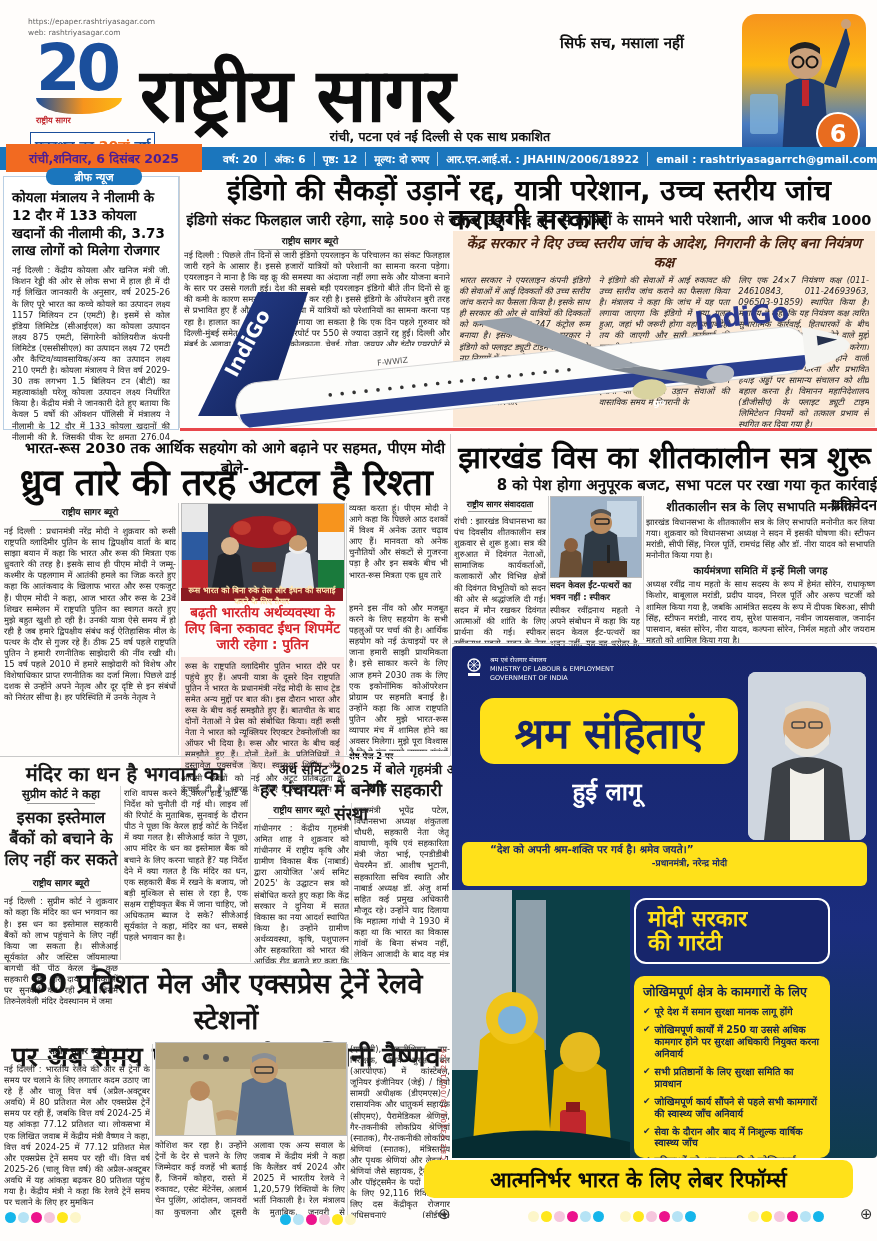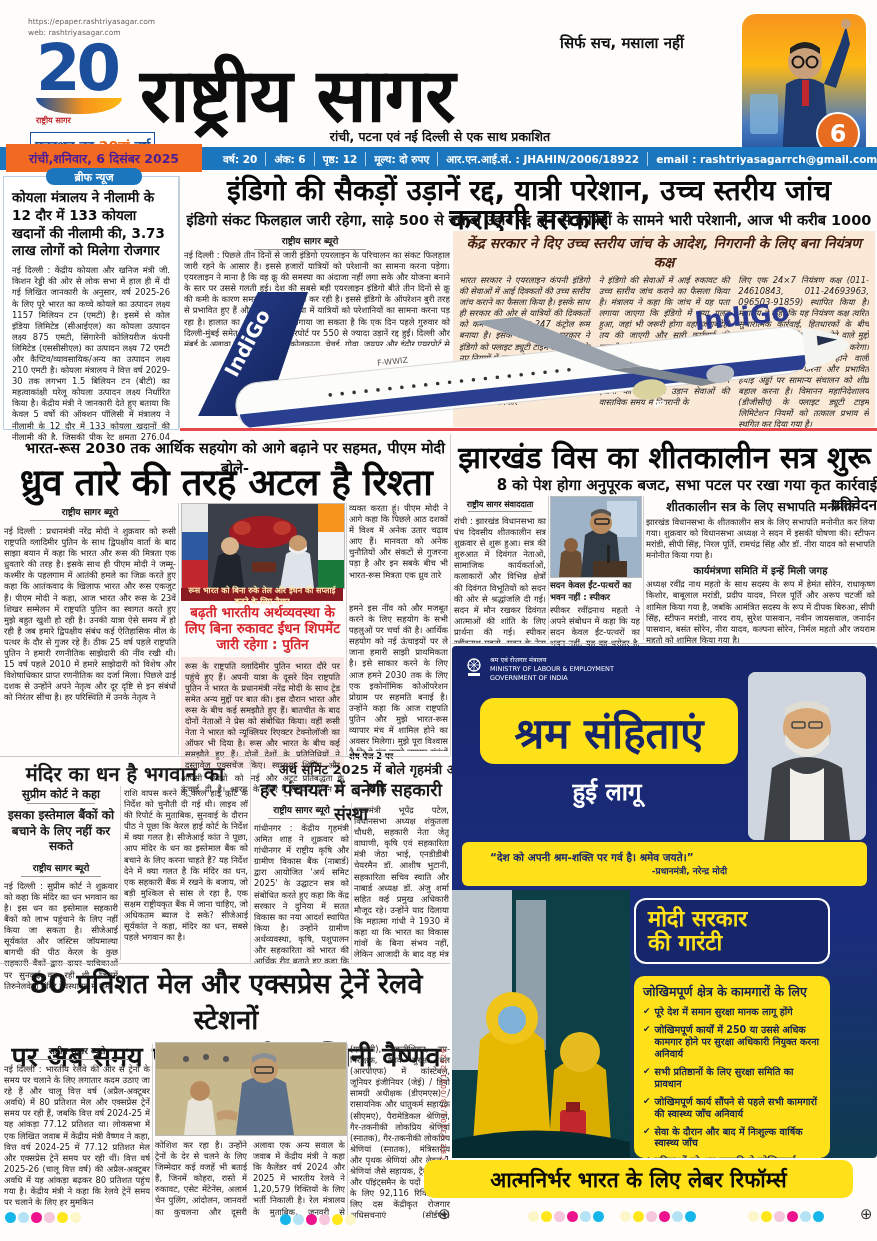--- a/index.html
+++ b/index.html
@@ -49,21 +49,21 @@
   .red-head{font-size:13.5px;font-weight:900;color:#d6252b;text-align:center;line-height:1.2;}
   .more{font-weight:bold;color:#000;}
   
   .asm-head{font-size:30px;font-weight:900;text-align:center;color:#0a0a0a;}
   .asm-sub{font-size:15px;font-weight:700;text-align:right;color:#101010;}
   .box-h1{font-size:12.5px;font-weight:900;text-align:center;}
   .box-h2{font-size:10px;font-weight:900;text-align:center;}
   
   .t-head{font-size:20px;font-weight:900;text-align:center;}
   .t-sub1{font-size:11.5px;font-weight:900;text-align:center;}
-  .t-sub2{font-size:12px;font-weight:900;text-align:center;line-height:1.3;}
+  .t-sub2{font-size:16px;font-weight:900;text-align:center;line-height:1.3;}
   .s-kicker{font-size:13px;font-weight:900;text-align:center;}
   .s-head{font-size:17.5px;font-weight:900;text-align:center;}
   
   .rail-head{font-size:27px;font-weight:900;text-align:center;line-height:1.35;color:#141414;}
   
   .ad{background:linear-gradient(180deg,#17256b 0%,#1b2d7e 55%,#0f3c4e 100%);border-radius:4px;}
   .ad-ministry{color:#fff;font-size:6.5px;line-height:1.35;}
   .ad-pill{background:#ffe11a;border-radius:14px;color:#17256b;font-weight:900;font-size:42px;
            display:flex;align-items:center;justify-content:center;}
   .ad-sub{color:#fff;font-size:24px;font-weight:900;text-align:center;}
@@ -364,21 +364,21 @@
         <path d="M42 96 Q59 108 76 96 L76 168 L42 168 Z" fill="#f2f0ea"></path>
         <circle cx="59" cy="56" r="24" fill="#d9a877"></circle>
         <path d="M37 62 Q59 92 81 62 L81 72 Q59 98 37 72 Z" fill="#e8e6e0"></path>
         <path d="M37 44 Q59 28 81 44 L81 36 Q59 22 37 36 Z" fill="#dfdcd4"></path>
         <rect x="44" y="50" width="13" height="6" rx="2" fill="none" stroke="#444" stroke-width="1.5"></rect>
         <rect x="61" y="50" width="13" height="6" rx="2" fill="none" stroke="#444" stroke-width="1.5"></rect>
       </svg>
     </div>
 
     <div class="abs ad-quoteband" style="left:10px;top:196px;width:405px;height:44px;">
-      <div class="ad-quote" style="padding:8px 130px 0 28px;">“देश को अपनी श्रम-शक्ति पर गर्व है। श्रमेव जयते।”</div>
+      <div class="ad-quote" style="padding:0 130px 0 28px;">“देश को अपनी श्रम-शक्ति पर गर्व है। श्रमेव जयते।”</div>
       <div class="ad-quote-by" style="padding-right:140px;">-प्रधानमंत्री, नरेन्द्र मोदी</div>
     </div>
 
     <div class="abs" style="left:0;top:244px;width:178px;height:268px;overflow:hidden;">
       <svg width="178" height="268" viewBox="0 0 178 268">
         <rect width="178" height="268" fill="#0c3f46"></rect>
         <rect x="0" y="0" width="60" height="180" fill="#b9c4cc"></rect>
         <rect x="64" y="10" width="30" height="150" fill="#8fa0ab"></rect>
         <path d="M20 268 L28 150 Q60 120 92 150 L100 268 Z" fill="#e6b800"></path>
         <circle cx="60" cy="128" r="26" fill="#f0c419"></circle>

